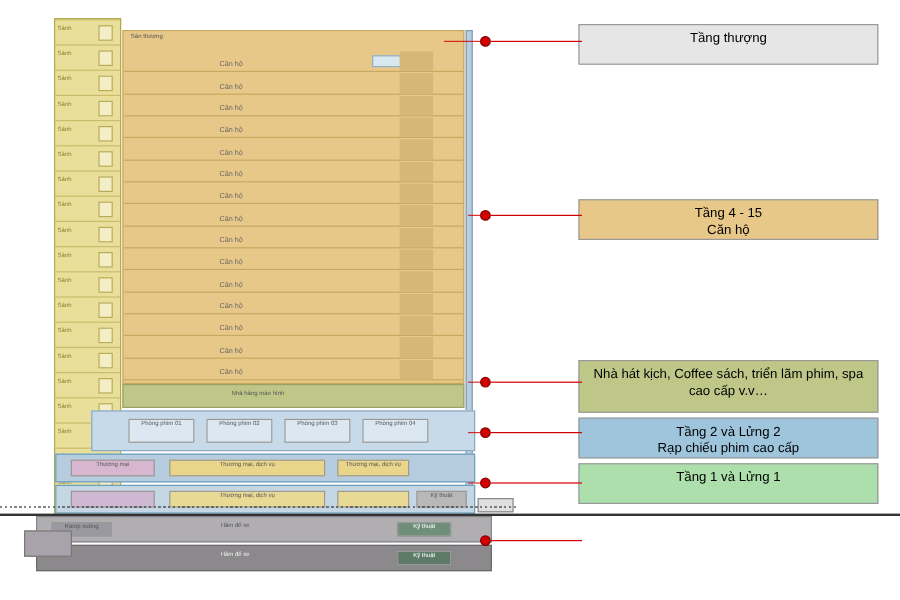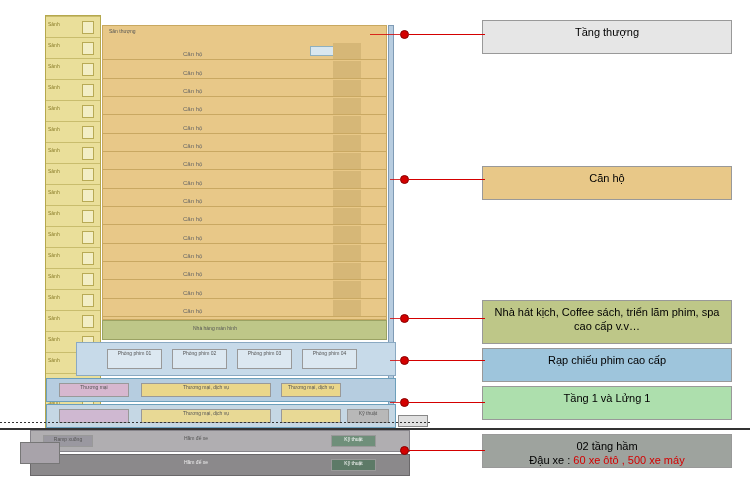--- a/index.html
+++ b/index.html
@@ -241,35 +241,33 @@
 
   </div>
 
   <div class="ground-line" style="top:428px;"></div>
   <div class="squiggle" style="top:422px;left:0;width:430px;"></div>
 
   <div class="legend" style="top: 20px; left: 482px; height: 34px; background: rgb(230, 230, 230);">
     <span class="t1">Tầng thượng</span>
   </div>
   <div class="legend" style="top: 166px; left: 482px; height: 34px; background: rgb(232, 200, 136);">
+    <span class="t1">Tầng 4 - 15</span>
     <span class="t2">Căn hộ</span>
   </div>
   <div class="legend" style="top: 300px; left: 482px; height: 44px; background: rgb(190, 199, 136);">
     <span class="t2">Nhà hát kịch, Coffee sách, triển lãm phim, spa  cao cấp v.v…</span>
   </div>
   <div class="legend" style="top: 348px; left: 482px; height: 34px; background: rgb(158, 197, 220);">
+    <span class="t1">Tầng 2 và Lửng 2</span>
     <span class="t2">Rạp chiếu phim cao cấp</span>
   </div>
   <div class="legend" style="top: 386px; left: 482px; height: 34px; background: rgb(173, 223, 173);">
     <span class="t1">Tầng 1 và Lửng 1</span>
   </div>
-  <div class="legend" style="top: 434px; left: 482px; height: 34px; background: rgb(158, 163, 158);">
-    <span class="t1">02 tầng hầm</span>
-    <span class="t2"><span>Đậu xe : </span><span class="red">60 xe ôtô , 500 xe máy</span></span>
-  </div>
 
 <div class="callout" style="left: 400px; top: 30px;">
       <div class="dot"></div>
       <div class="line" style="width: 76px;"></div>
     </div>
     <div style="position: absolute; left: 370px; top: 34px; width: 30px; height: 1px; background: rgb(212, 0, 0); opacity: 0.8;"></div>
     <div class="callout" style="left: 400px; top: 175px;">
       <div class="dot"></div>
       <div class="line" style="width: 76px;"></div>
     </div>

